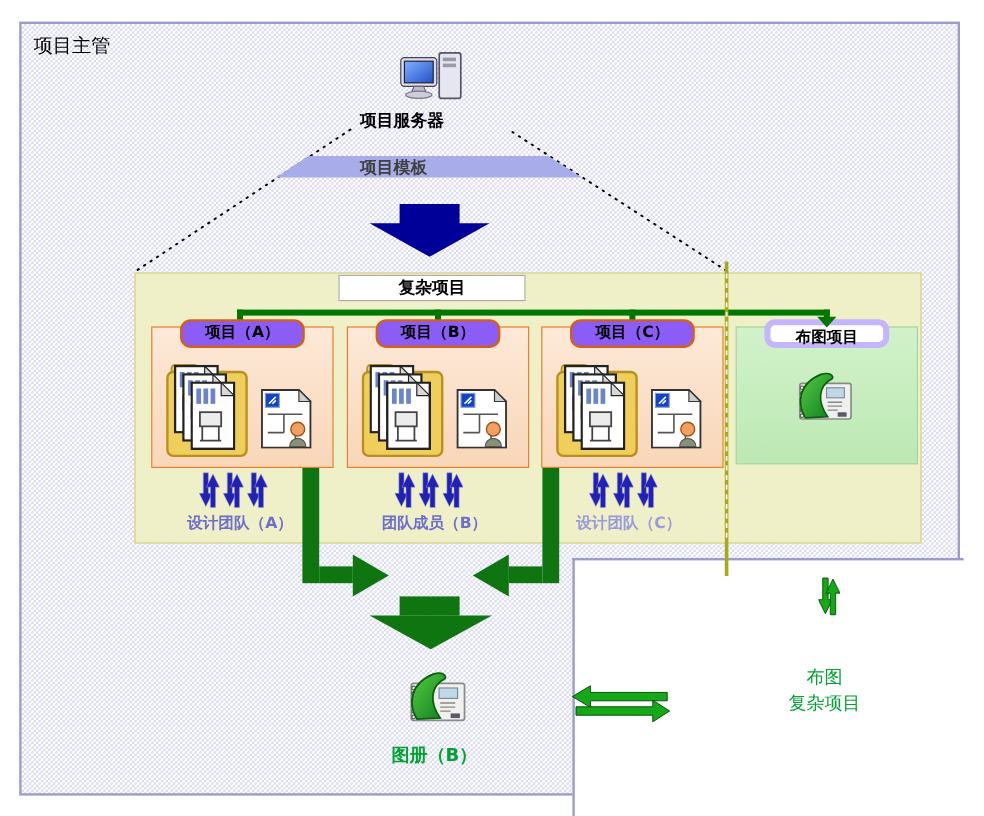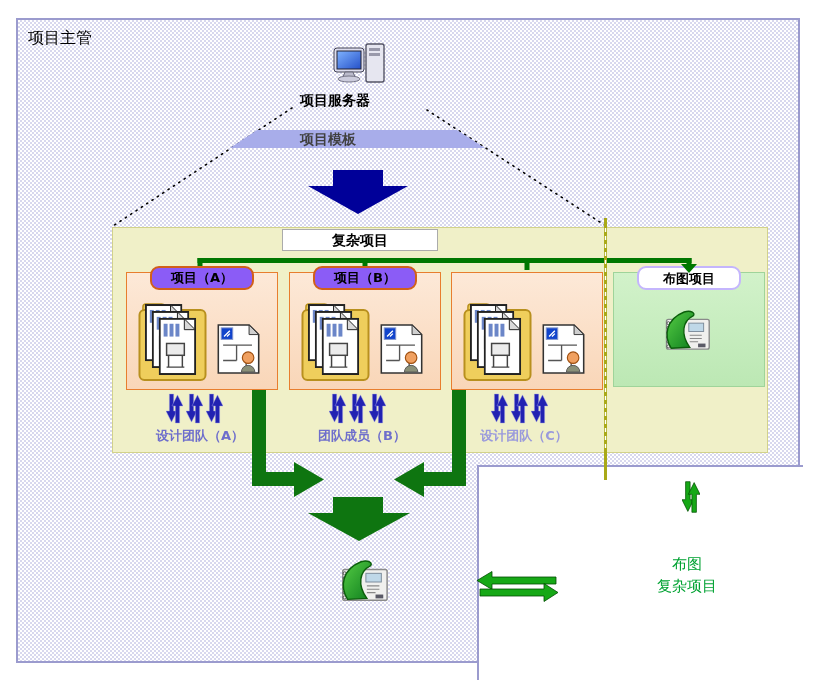--- a/index.html
+++ b/index.html
@@ -18,21 +18,21 @@
   .complex-title{left:282px;top:229px;width:156px;height:22px;background:#fff;border:1px solid #ABABAB;
     text-align:center;font-weight:bold;font-size:14px;line-height:20px;color:#000;z-index:5;box-sizing:border-box;}
   .proj{top:272px;width:152px;height:118px;background:linear-gradient(180deg,#FDE9D8,#F9D6B8);
         border:1px solid #E87E2E;z-index:5;box-sizing:border-box;}
   #projA{left:126px}#projB{left:289px}#projC{left:451px}
   .tab{top:266px;width:104px;height:24px;background:#8b5cf6;border:2px solid #D2601A;border-radius:9px;
        text-align:center;font-weight:bold;font-size:13px;line-height:19px;color:#000;z-index:6;box-sizing:border-box;}
   #tabA{left:150px}#tabB{left:313px}#tabC{left:475px}
   .layout-box{left:613px;top:272px;width:152px;height:115px;background:linear-gradient(180deg,#D2F2CA,#BCE8B4);
               border:1px solid #9FD49A;z-index:5;box-sizing:border-box;}
-  .tab-layout{left:637px;top:266px;width:104px;height:24px;background:#fff;border:2px solid #c4b5fd;border-radius:9px;
+  .tab-layout{left:637px;top:266px;width:104px;height:24px;background:#fff;border:5px solid #c4b5fd;border-radius:9px;
        text-align:center;font-weight:bold;font-size:13px;line-height:21px;color:#000;z-index:6;box-sizing:border-box;}
   .svg-icons{left:0;top:0;z-index:7;pointer-events:none;}
   .txt{z-index:8;color:#000;}
   .supervisor{left:28px;top:28px;font-size:16px;font-weight:normal;}
   .server-label{left:300px;top:92px;width:120px;font-size:14px;font-weight:bold;}
   .banner-label{left:300px;top:131px;width:120px;font-size:14px;font-weight:bold;color:#404040;}
   .team{top:427px;width:130px;text-align:center;font-weight:bold;font-size:13px;color:#6E6ECC;}
   #teamA{left:135px}#teamB{left:297px}#teamC{left:459px;color:#9A9ADC}
   .atlas-label{left:292px;top:620px;width:140px;text-align:center;font-size:15px;font-weight:bold;color:#00A232;}
   .layout-team{left:617px;top:553px;width:140px;text-align:center;font-size:15px;font-weight:normal;color:#00A232;line-height:22px;}
@@ -76,20 +76,21 @@
 
   <div class="abs complex-title txt">复杂项目</div>
 
   <div class="abs proj" id="projA"></div>
   <div class="abs proj" id="projB"></div>
   <div class="abs proj" id="projC"></div>
   <div class="abs layout-box"></div>
 
   <div class="abs tab" id="tabA">项目（A）</div>
   <div class="abs tab" id="tabB">项目（B）</div>
+  <div class="abs tab" id="tabC">项目（C）</div>
   <div class="abs tab-layout">布图项目</div>
 
   <svg class="abs svg-icons" width="820" height="680" viewBox="0 0 820 680">
     <defs>
       <linearGradient id="gScreen" x1="0" y1="0" x2="1" y2="1">
         <stop offset="0" stop-color="#7FB2FF"></stop>
           <stop offset="1" stop-color="#2450C8"></stop>
       </linearGradient>
       <linearGradient id="gGreen" x1="0" y1="0" x2="1" y2="1">
         <stop offset="0" stop-color="#55CC44"></stop>
@@ -183,18 +184,19 @@
       <path class="xchg-green" d="M480,589 L544,589 L544,583.5 L558,592.5 L544,601.5 L544,596 L480,596 Z"></path>
     </g>
   </svg>
 
   <div class="abs txt supervisor">项目主管</div>
   <div class="abs txt server-label">项目服务器</div>
   <div class="abs txt banner-label">项目模板</div>
   <div class="abs txt team" id="teamA">设计团队（A）</div>
   <div class="abs txt team" id="teamB">团队成员（B）</div>
   <div class="abs txt team" id="teamC">设计团队（C）</div>
+  <div class="abs txt atlas-label">图册（B）</div>
   <div class="abs txt layout-team">
     <div>布图</div>
     <div>复杂项目</div>
   </div>
 
 </div>
 
 </body></html>

